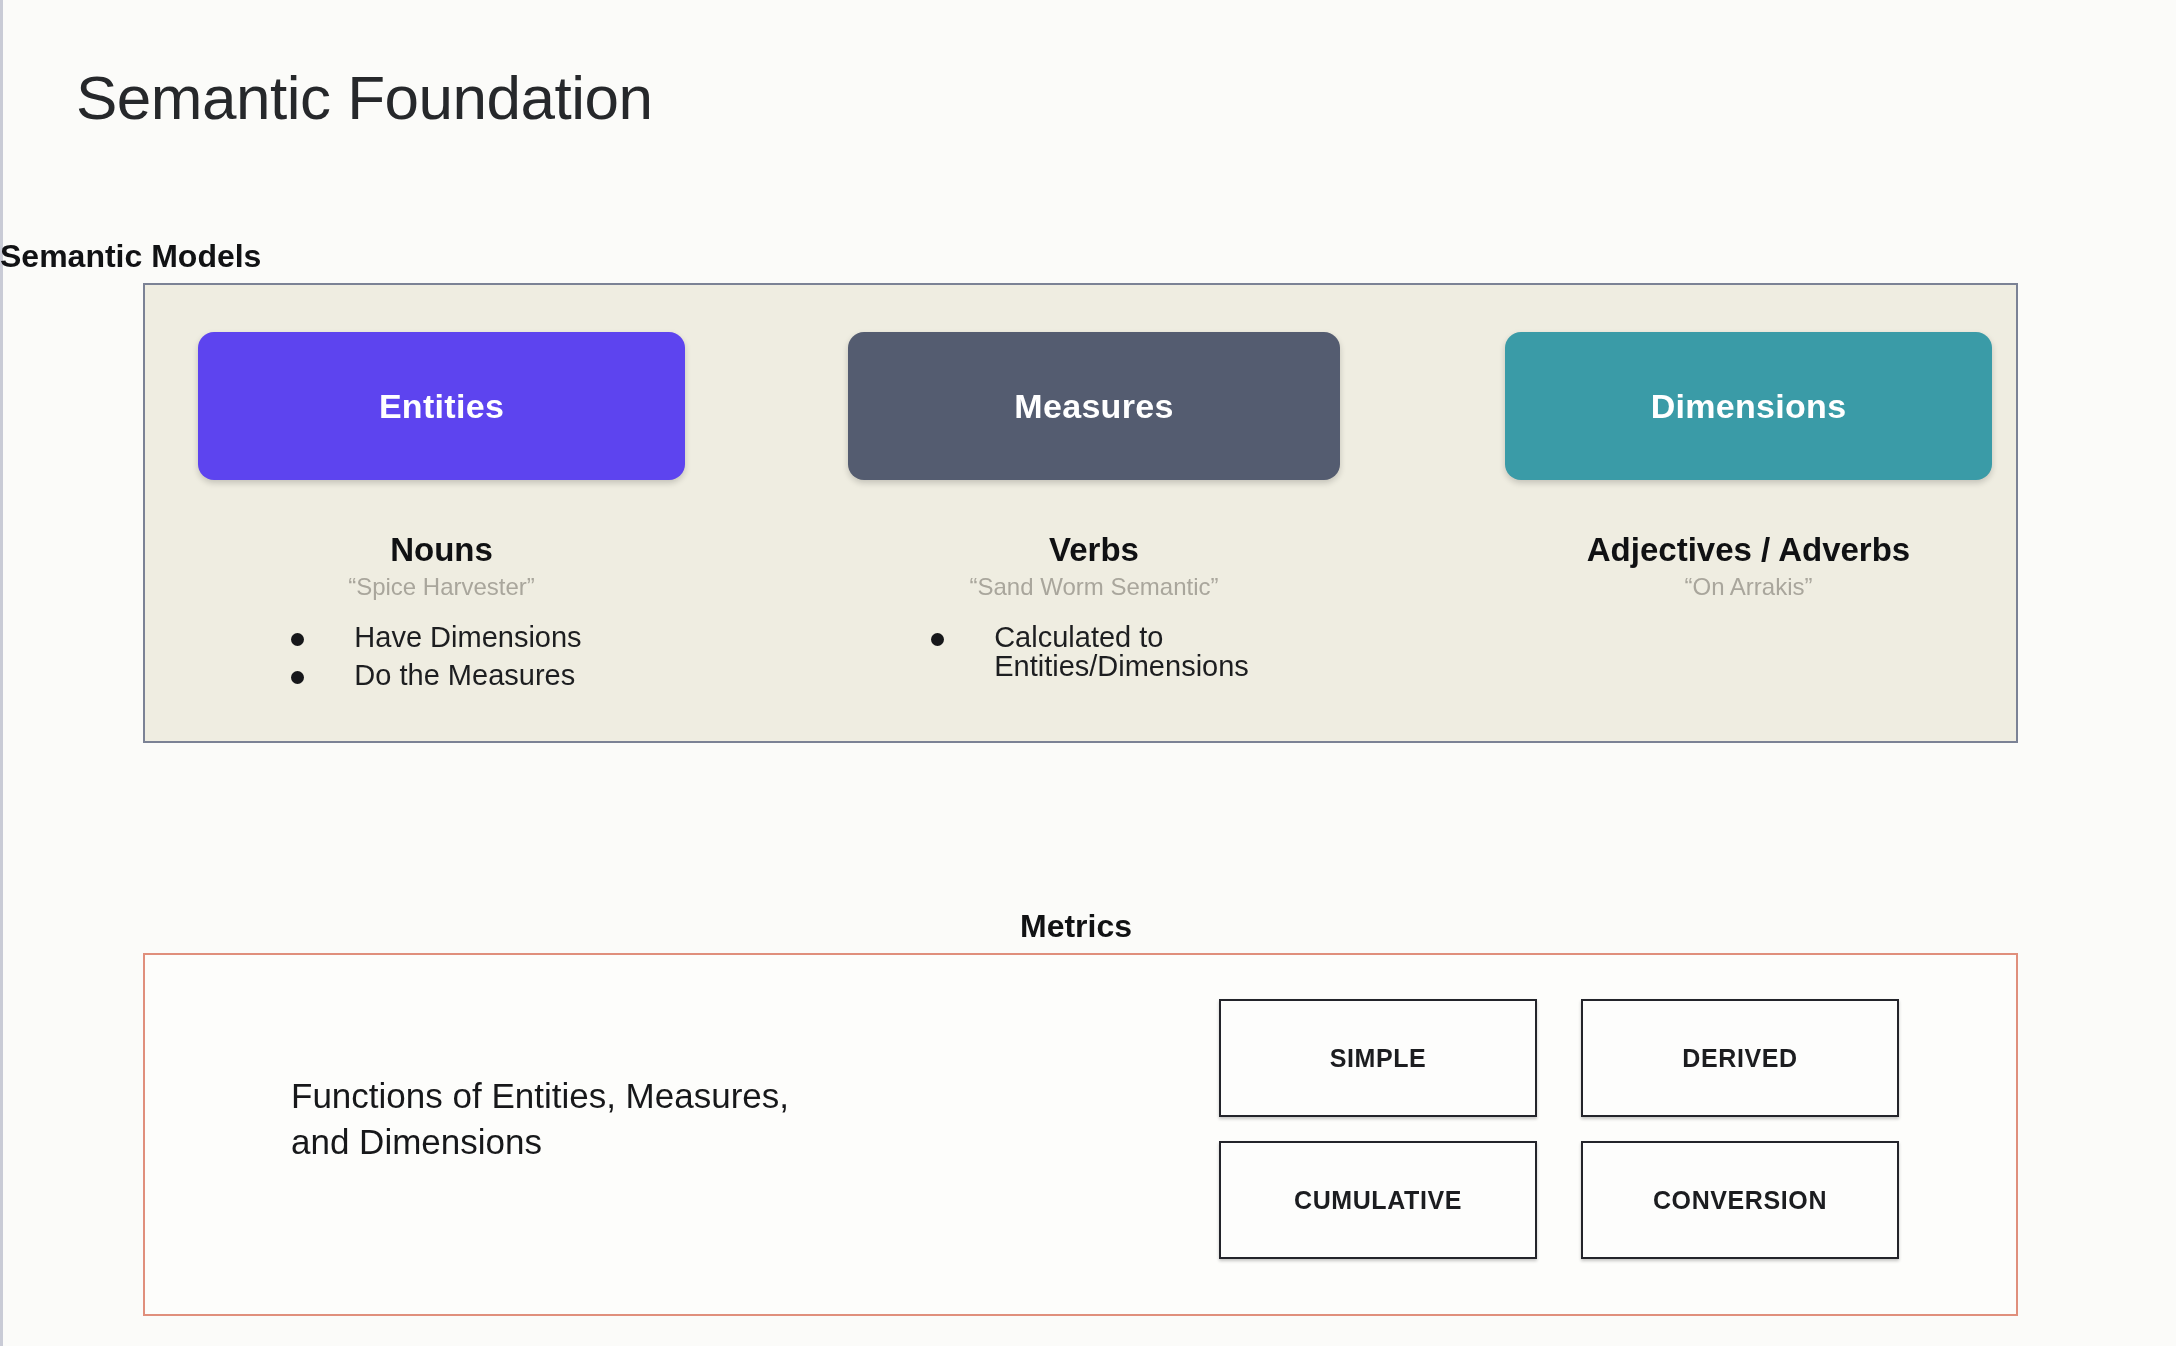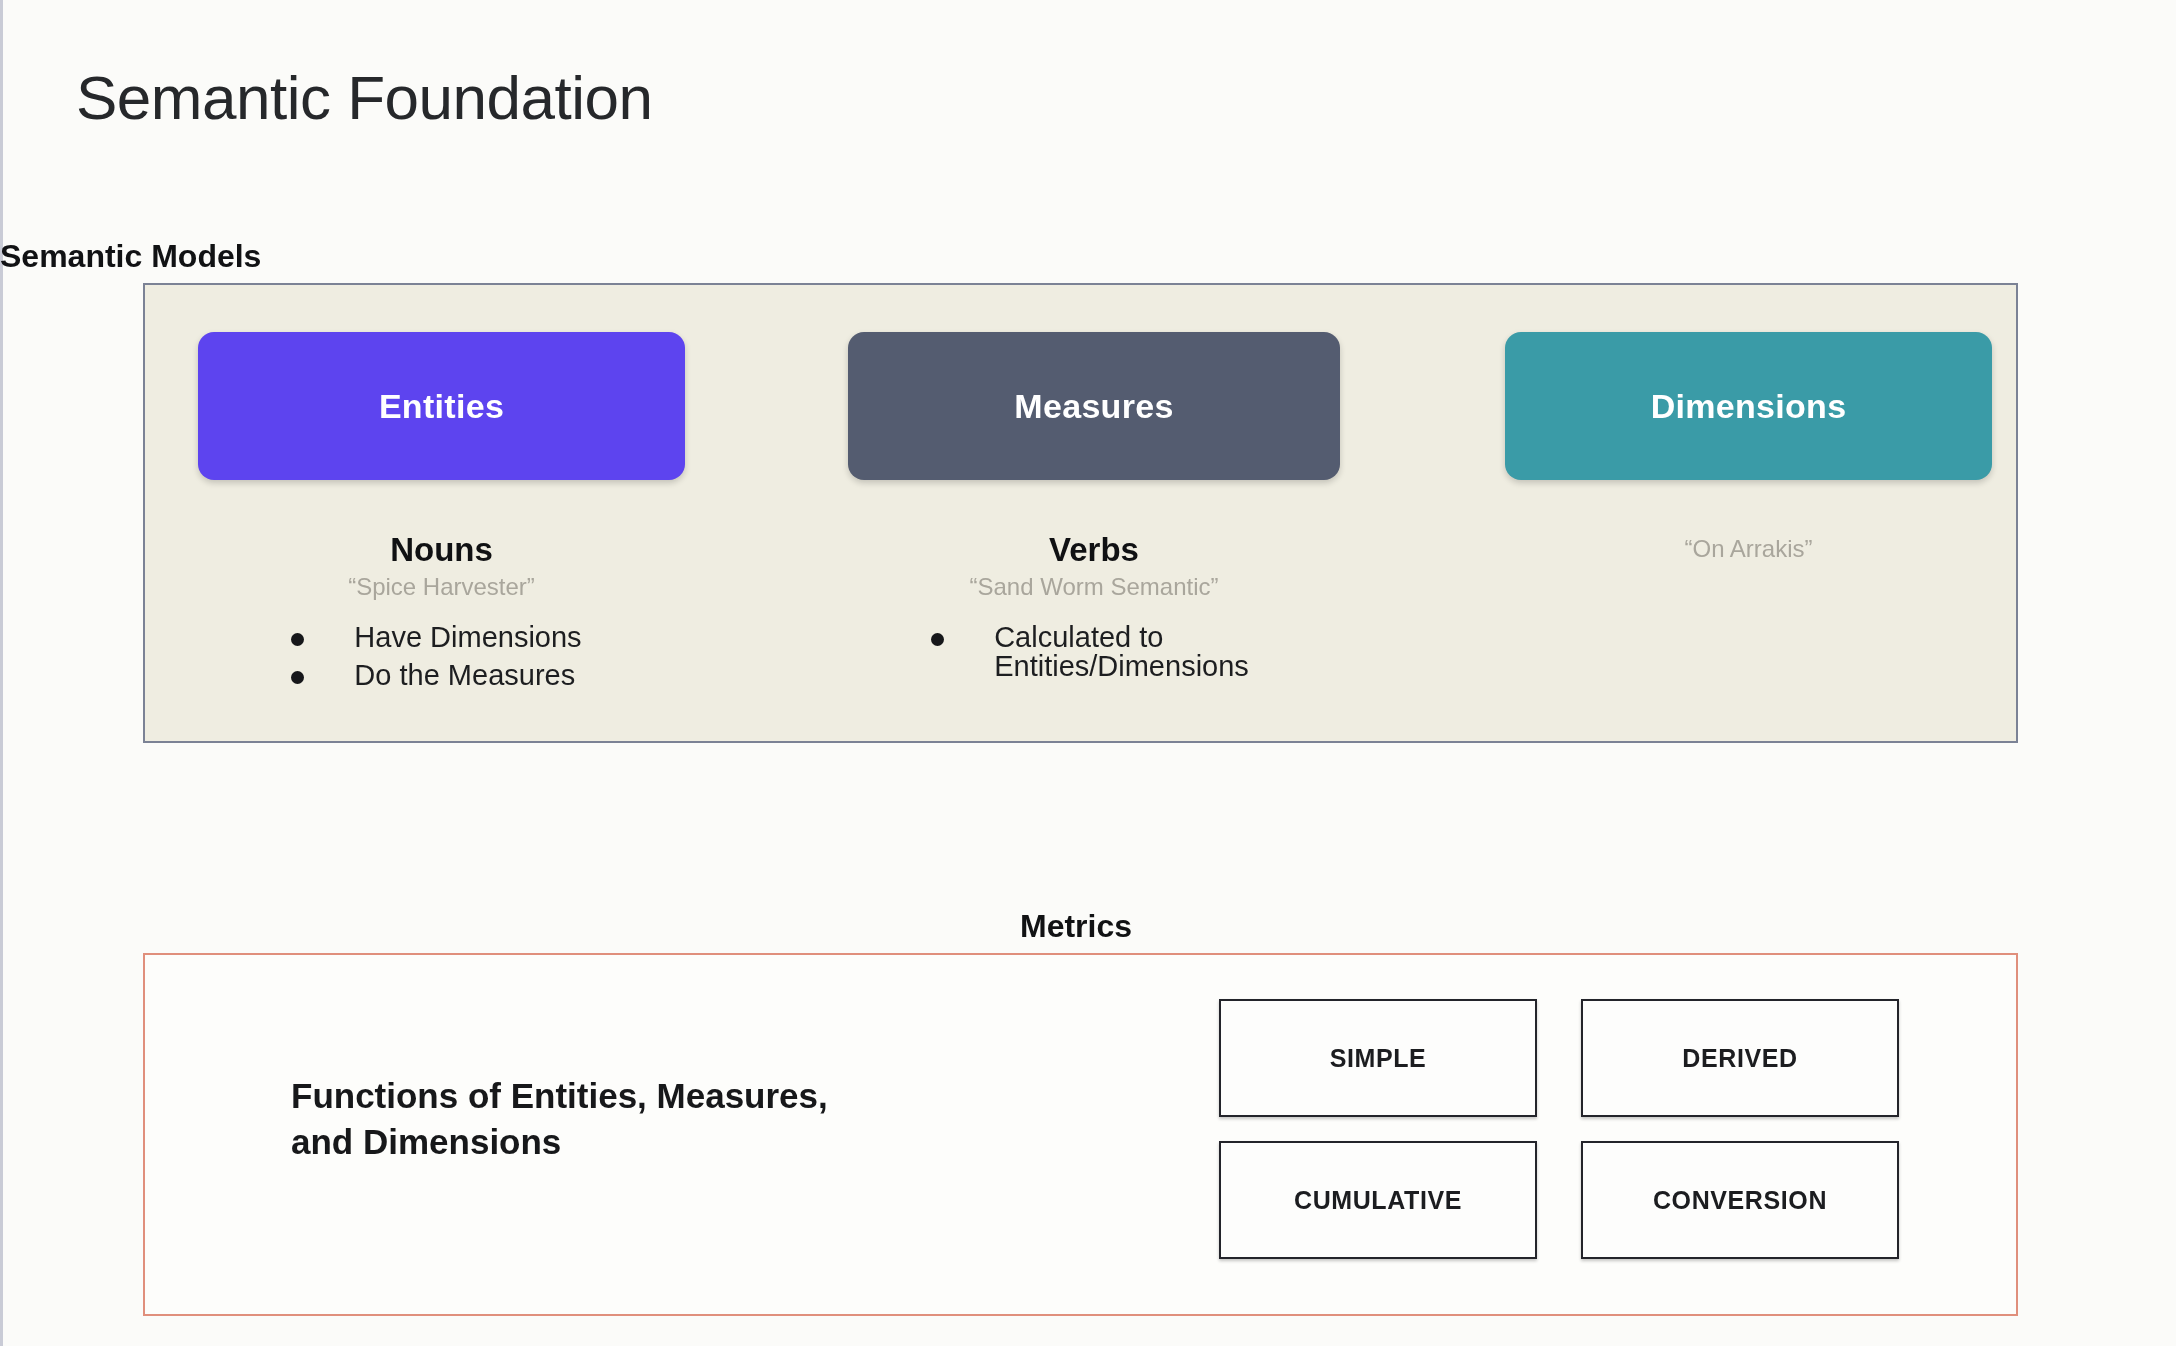--- a/index.html
+++ b/index.html
@@ -158,21 +158,20 @@
     box-sizing: border-box;
   }
   .metrics-desc {
     position: absolute;
     left: 146px;
     top: 118px;
     font-size: 35px;
     line-height: 1.32;
     color: #17181a;
     white-space: pre-line;
-    font-weight: bold;
   }
   .metrics-grid {
     position: absolute;
     left: 1074px;
     top: 44px;
     width: 680px;
     font-weight: bold;
   }
   .metrics-row {
     display: flex;
@@ -240,20 +239,21 @@
     <ul class="model-bullets shift1">
       <li>
         <span class="bullet-dot"></span>
         <span class="bullet-text">Calculated to
 Entities/Dimensions</span>
       </li>
     </ul>
   </div>
 
   <div class="model-body b2">
+    <div class="model-pos">Adjectives / Adverbs</div>
     <div class="model-example">“On Arrakis”</div>
   </div>
 
 </div>
 
 <div class="section-caption" id="caption-metrics">
   <span class="caption-inner">Metrics</span>
 </div>
 
 <div class="metrics-panel">

